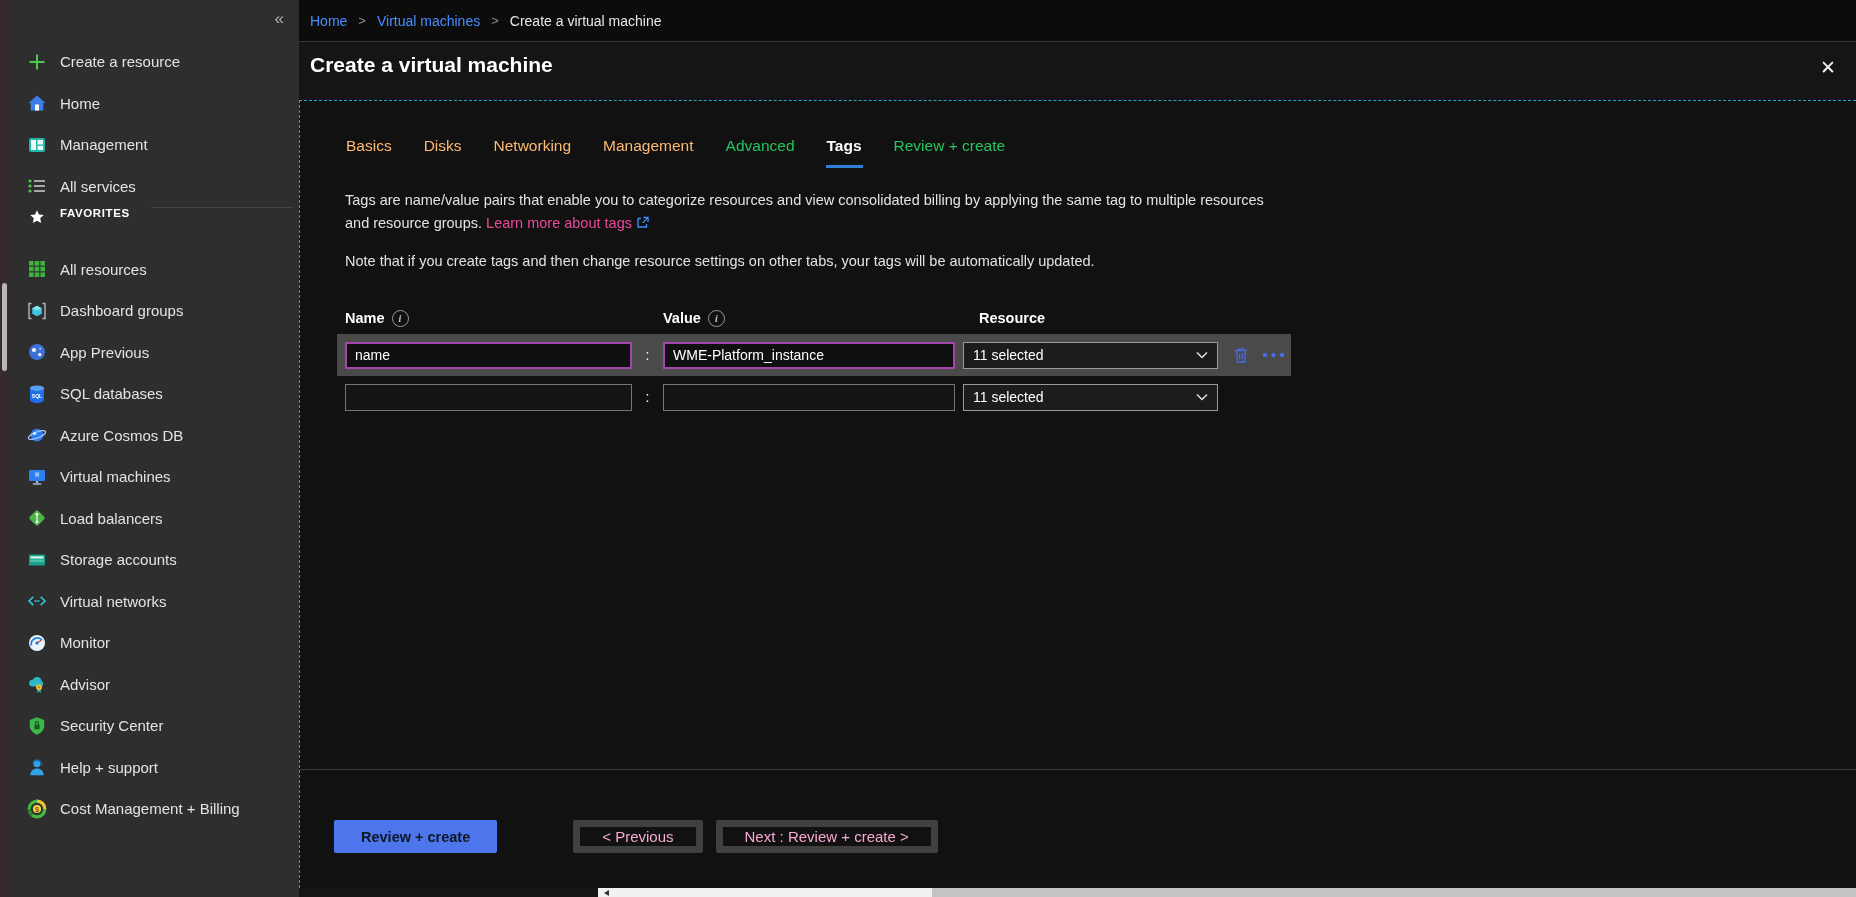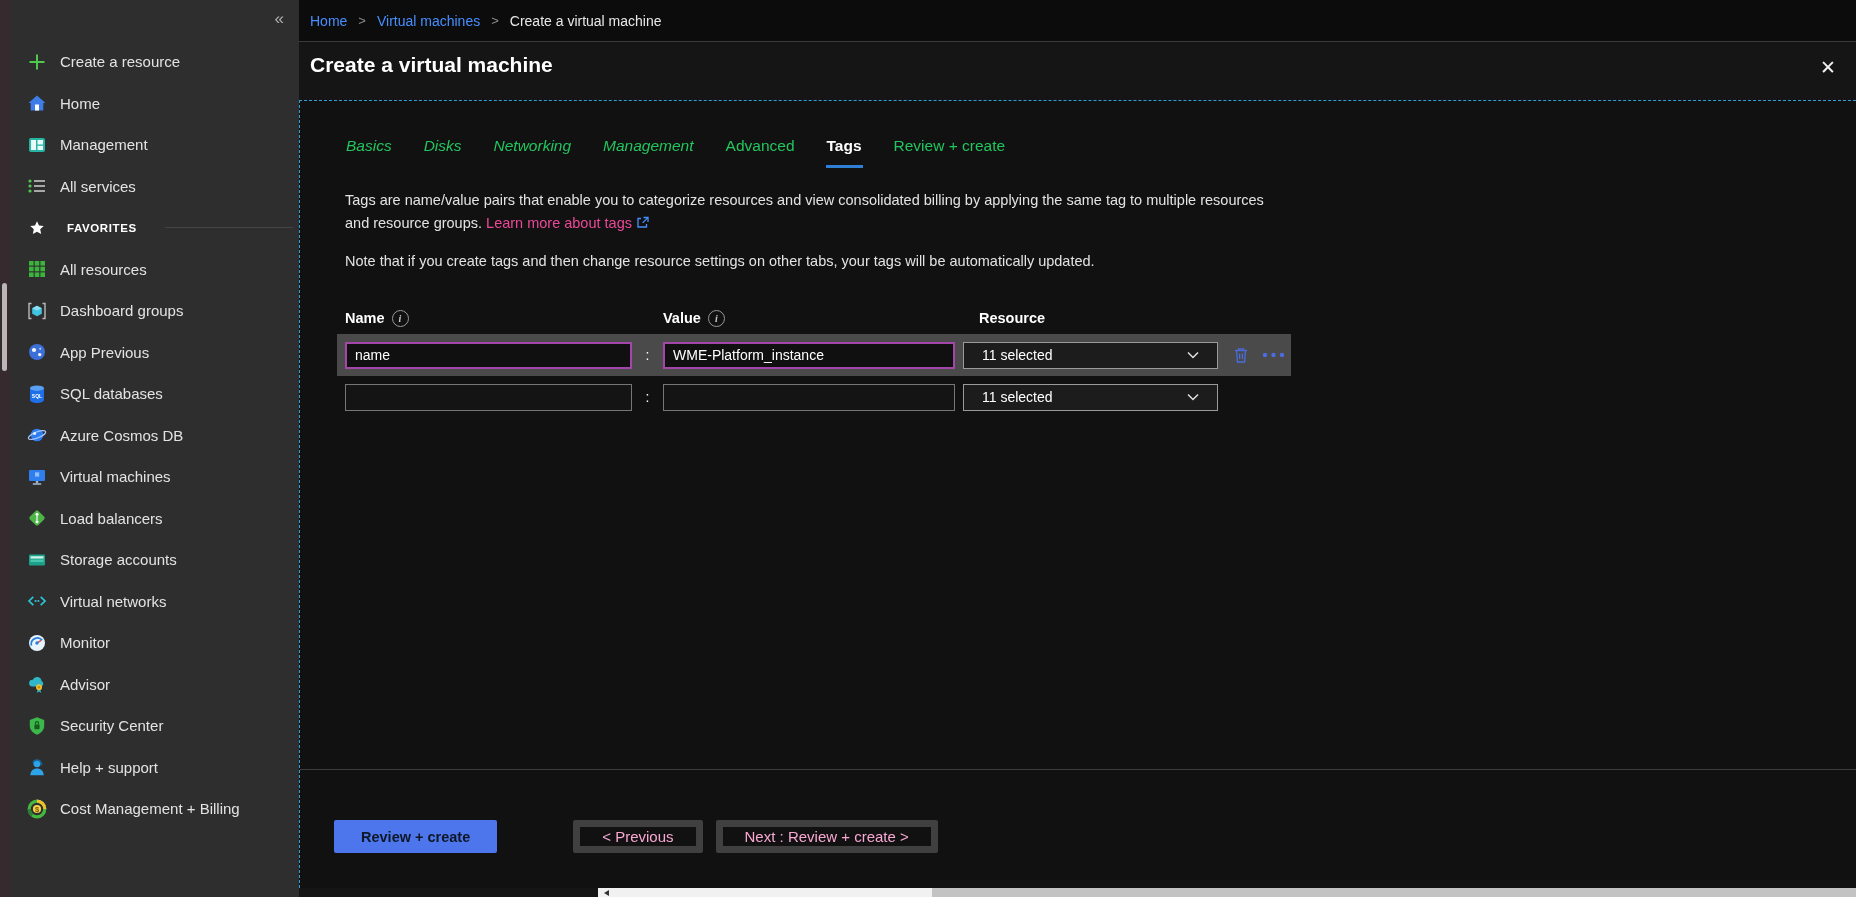--- a/index.html
+++ b/index.html
@@ -10,60 +10,60 @@
   }
   
   .sidebar{position:absolute;left:0;top:0;width:299px;height:897px;background:#2e2e2e;z-index:2;}
   .edge-strip{position:absolute;left:0;top:0;width:10px;height:100%;background:#362a2f;}
   .edge-thumb{position:absolute;left:2px;top:283px;width:5px;height:88px;background:#cfcfcf;border-radius:3px;opacity:.85;}
   .collapse-btn{position:absolute;top:9px;right:9px;color:#b0b0b0;font-size:17px;line-height:1;cursor:pointer;background:none;border:none;}
   .nav{position:absolute;top:41px;left:10px;right:0;}
   .nav-item{display:flex;align-items:center;gap:13px;height:41.5px;padding-left:17px;color:#e3e3e3;font-size:15px;cursor:pointer;}
   .ic{width:20px;height:20px;flex:0 0 20px;display:inline-flex;align-items:center;justify-content:center;}
   .ic svg{width:20px;height:20px;display:block;}
-  .section-row{display:flex;align-items:center;gap:20px;height:41.5px;padding-left:17px;color:#ffffff;}
+  .section-row{display:flex;align-items:flex-start;gap:13px;height:41.5px;padding-left:17px;color:#ffffff;}
   .sec-label{font-size:11.5px;font-weight:bold;letter-spacing:.6px;}
   .sec-line{flex:1;height:1px;background:#454545;margin:0 6px 0 8px;}
   
   .main{position:absolute;left:299px;top:0;right:0;height:897px;background:#151515;}
   .breadcrumb-bar{height:41px;background:#0c0c0c;display:flex;align-items:center;padding-left:11px;border-bottom:1px solid #3a3a3a;}
   .crumb-link{color:#468fff;font-size:14px;cursor:pointer;}
   .crumb-current{color:#e8e8e8;font-size:14px;}
   .crumb-sep{color:#8f8f8f;margin:0 11px;font-size:13px;}
   .titlebar{height:58px;position:relative;display:flex;align-items:center;padding-left:11px;padding-bottom:12px;box-sizing:border-box;}
   .page-title{font-size:21px;font-weight:bold;color:#ffffff;}
   .close-btn{position:absolute;right:14px;top:13px;color:#f0f0f0;font-size:19px;background:none;border:none;cursor:pointer;}
   
   .panel{position:absolute;left:0;top:100px;right:0;bottom:9px;background:#111111;
          border-top:1px dashed #2d9fd8;border-left:1px dashed #2d9fd8;box-sizing:border-box;}
   .panel-inner{padding-left:45px;}
   .tab-bar{display:flex;gap:30px;margin-top:36px;align-items:flex-end;}
   .tab{font-size:15.5px;padding:0 1px 10px 1px;background:none;border:none;border-bottom:3px solid transparent;cursor:pointer;font-family:inherit;}
-  .tab.visited{color:#22c55e;font-style:italic;}
+  .tab.visited{color:#fdba74;}
   .tab.default{color:#22c55e;}
   .tab.active{color:#ffffff;font-weight:bold;border-bottom-color:#2f80d4;}
   .desc{margin-top:21px;color:#e3e3e3;font-size:14.5px;line-height:23px;max-width:925px;}
   .link{color:#ec4899;cursor:pointer;text-decoration:none;}
   .ext-icon{display:inline-block;vertical-align:-1px;margin-left:4px;}
   .note{margin-top:17px;color:#e3e3e3;font-size:14.5px;}
   
   .tag-table{margin-top:33px;}
   .t-head{display:grid;grid-template-columns:287px 31px 292px 8px 255px 1fr;align-items:center;height:32px;width:946px;}
   .t-col{color:#ffffff;font-weight:bold;font-size:14.5px;display:flex;gap:7px;align-items:center;}
   .t-col.resource{padding-left:16px;}
   .info-i{width:15px;height:15px;border:1px solid #9a9a9a;border-radius:50%;color:#c9c9c9;font-size:10px;
           display:inline-flex;align-items:center;justify-content:center;font-family:"Liberation Serif",serif;font-style:italic;cursor:pointer;}
   .t-row{display:grid;grid-template-columns:287px 31px 292px 8px 255px 1fr;align-items:center;height:42px;width:946px;box-sizing:content-box;}
   .t-row.hl{background:#4a4a4a;margin-left:-8px;padding-left:8px;}
   .cell-colon{text-align:center;color:#ffffff;font-size:14px;}
   .tag-input{height:27px;background:#141414;border:1px solid #767676;color:#ffffff;font-size:14px;padding:0 8px;
              width:100%;box-sizing:border-box;font-family:inherit;outline:none;}
   .tag-input.active{border:2px solid #a445aa;background:#101010;}
   .dropdown{height:27px;background:#1c1c1c;border:1px solid #9a9a9a;display:flex;align-items:center;justify-content:space-between;
-            padding:0 18px;color:#ffffff;font-size:14px;cursor:pointer;box-sizing:border-box;}
+            padding:0 9px;color:#ffffff;font-size:14px;cursor:pointer;box-sizing:border-box;}
   .row-actions{display:flex;align-items:center;gap:13px;padding-left:15px;}
   .icon-btn{background:none;border:none;padding:0;cursor:pointer;display:inline-flex;align-items:center;}
   
   .footer-divider{position:absolute;left:0;right:0;top:668px;height:1px;background:#3d3d3d;}
   .footer{position:absolute;left:34px;top:719px;display:flex;align-items:center;}
   .btn-primary{height:33px;background:#4d76ec;color:#0e1726;border:none;font-size:14.5px;font-weight:bold;
                padding:0 27px;cursor:pointer;font-family:inherit;margin-right:76px;border-radius:2px;}
   .btn-outline{height:33px;background:transparent;border:7px solid #404040;color:#f9a8d4;font-size:15px;
                padding:0 22px;cursor:pointer;font-family:inherit;border-radius:2px;}
   .btn-outline.prev{margin-right:13px;}

